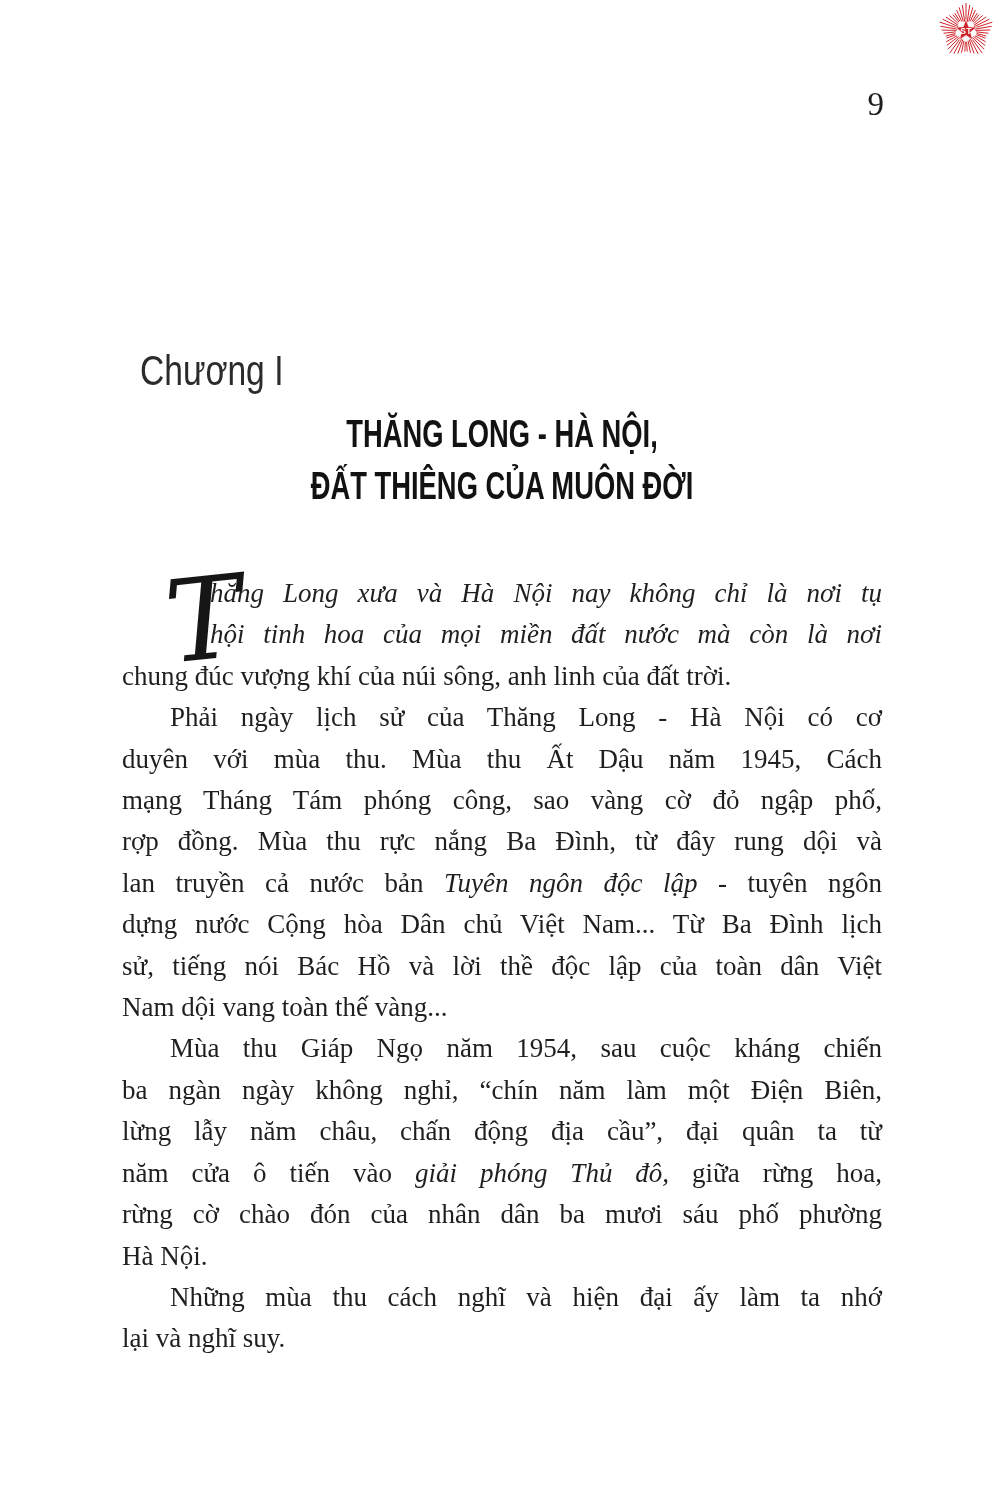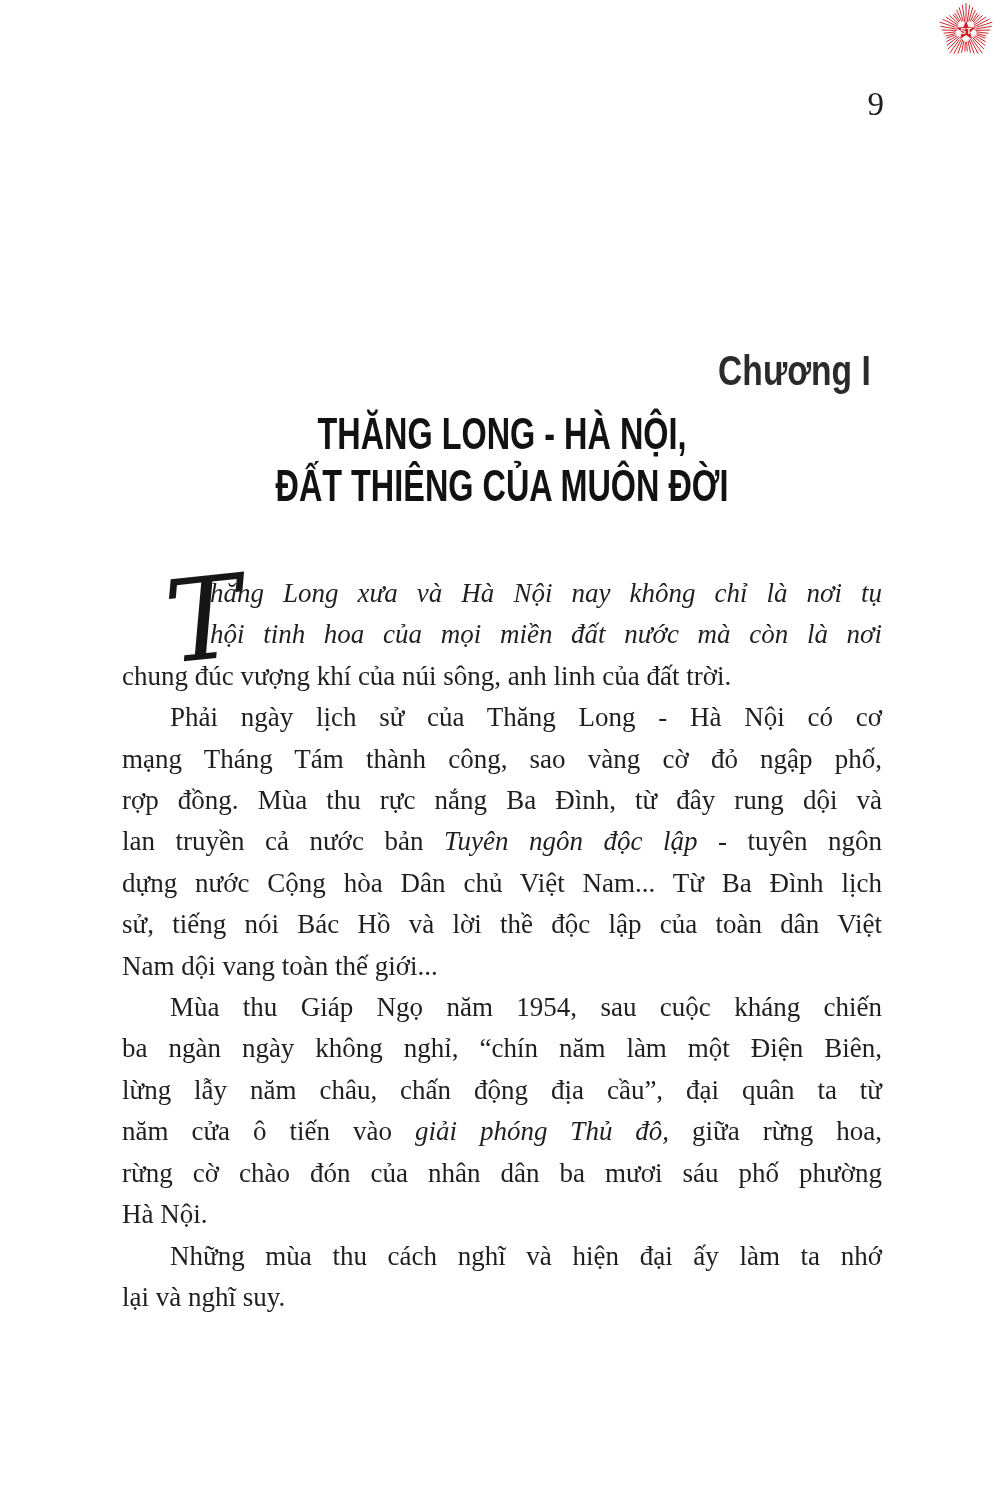--- a/index.html
+++ b/index.html
@@ -8,28 +8,28 @@
     background:#ffffff; overflow:hidden;
     font-family:"Liberation Serif", serif; color:#222;
   }
   .logo { position:absolute; left:933px; top:2px; width:66px; height:60px; }
   .pagenum {
     position:absolute; top:86px; right:116px;
     font-size:33px; color:#1e1e1e; font-family:"Liberation Serif", serif;
   }
   .column { position:absolute; left:122px; top:0; width:760px; }
   .chapter {
-    position:absolute; top:350px; left:8px; width:100%; text-align:right;
-    font-family:"Liberation Sans", sans-serif; font-size:42px; font-weight:700;
+    position:absolute; top:350px; left:0; width:100%; text-align:left;
+    font-family:"Liberation Sans", sans-serif; font-size:42px; font-weight:400;
     color:#2b2b2b; line-height:1;
   }
   .chapter .squeeze { display:inline-block; transform:scaleX(0.8); transform-origin:50% 50%; white-space:nowrap; }
   .title {
     position:absolute; top:408px; left:0; width:100%; margin:0; text-align:center;
-    font-family:"Liberation Sans", sans-serif; font-weight:bold; font-size:45px;
+    font-family:"Liberation Sans", sans-serif; font-weight:bold; font-size:38px;
     line-height:52px; color:#121212; letter-spacing:0;
   }
   .tline { display:block; transform:scaleX(0.72); transform-origin:50% 50%; white-space:nowrap; }
   .bodytext {
     position:absolute; top:573px; left:0; width:760px;
     font-size:27px; line-height:41.4px; color:#1f1f1f;
   }
   .line {
     text-align:justify; text-align-last:justify; text-justify:inter-word;
     white-space:normal;
@@ -117,26 +117,27 @@
     <div class="bodytext">
       <span class="dropcap">T</span>
 
     <div>
           <div class="line dc"><span>hăng Long xưa và Hà Nội nay không chỉ là nơi tụ</span></div>
           <div class="line dc"><span>hội tinh hoa của mọi miền đất nước mà còn là nơi</span></div>
           <div class="line pl"><span>chung đúc vượng khí của núi sông, anh linh của đất trời.</span></div>
         </div>
         <div>
           <div class="line ind"><span>Phải ngày lịch sử của Thăng Long - Hà Nội có cơ</span></div>
-          <div class="line"><span>mạng Tháng Tám thành công, sao vàng cờ đỏ ngập phố,</span></div>
+          <div class="line"><span>duyên với mùa thu. Mùa thu Ất Dậu năm 1945, Cách</span></div>
+          <div class="line"><span>mạng Tháng Tám phóng công, sao vàng cờ đỏ ngập phố,</span></div>
           <div class="line"><span>rợp đồng. Mùa thu rực nắng Ba Đình, từ đây rung dội và</span></div>
           <div class="line"><span>lan truyền cả nước bản </span><em>Tuyên ngôn độc lập</em><span> - tuyên ngôn</span></div>
           <div class="line"><span>dựng nước Cộng hòa Dân chủ Việt Nam... Từ Ba Đình lịch</span></div>
           <div class="line"><span>sử, tiếng nói Bác Hồ và lời thề độc lập của toàn dân Việt</span></div>
-          <div class="line pl"><span>Nam dội vang toàn thế giới...</span></div>
+          <div class="line pl"><span>Nam dội vang toàn thế vàng...</span></div>
         </div>
         <div>
           <div class="line ind"><span>Mùa thu Giáp Ngọ năm 1954, sau cuộc kháng chiến</span></div>
           <div class="line"><span>ba ngàn ngày không nghỉ, “chín năm làm một Điện Biên,</span></div>
           <div class="line"><span>lừng lẫy năm châu, chấn động địa cầu”, đại quân ta từ</span></div>
           <div class="line"><span>năm cửa ô tiến vào </span><em>giải phóng Thủ đô,</em><span> giữa rừng hoa,</span></div>
           <div class="line"><span>rừng cờ chào đón của nhân dân ba mươi sáu phố phường</span></div>
           <div class="line pl"><span>Hà Nội.</span></div>
         </div>
         <div>

